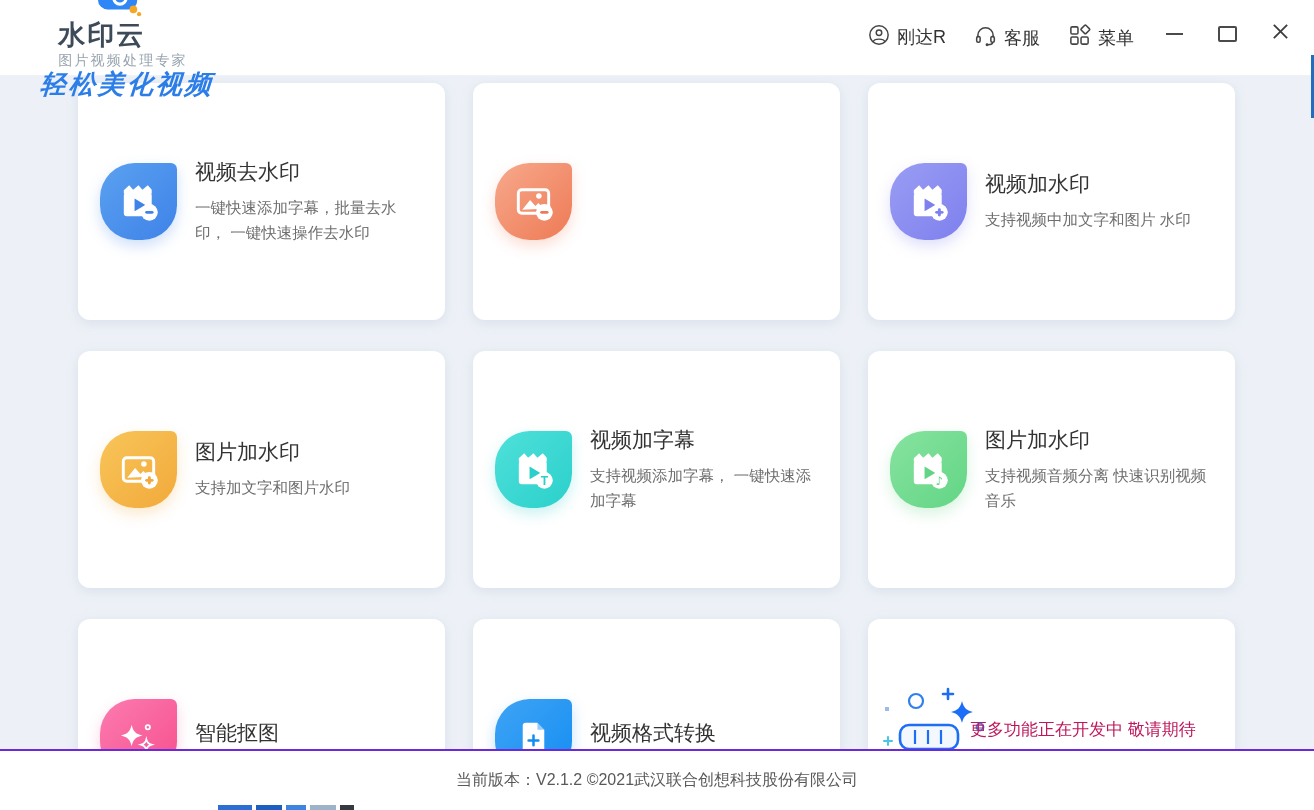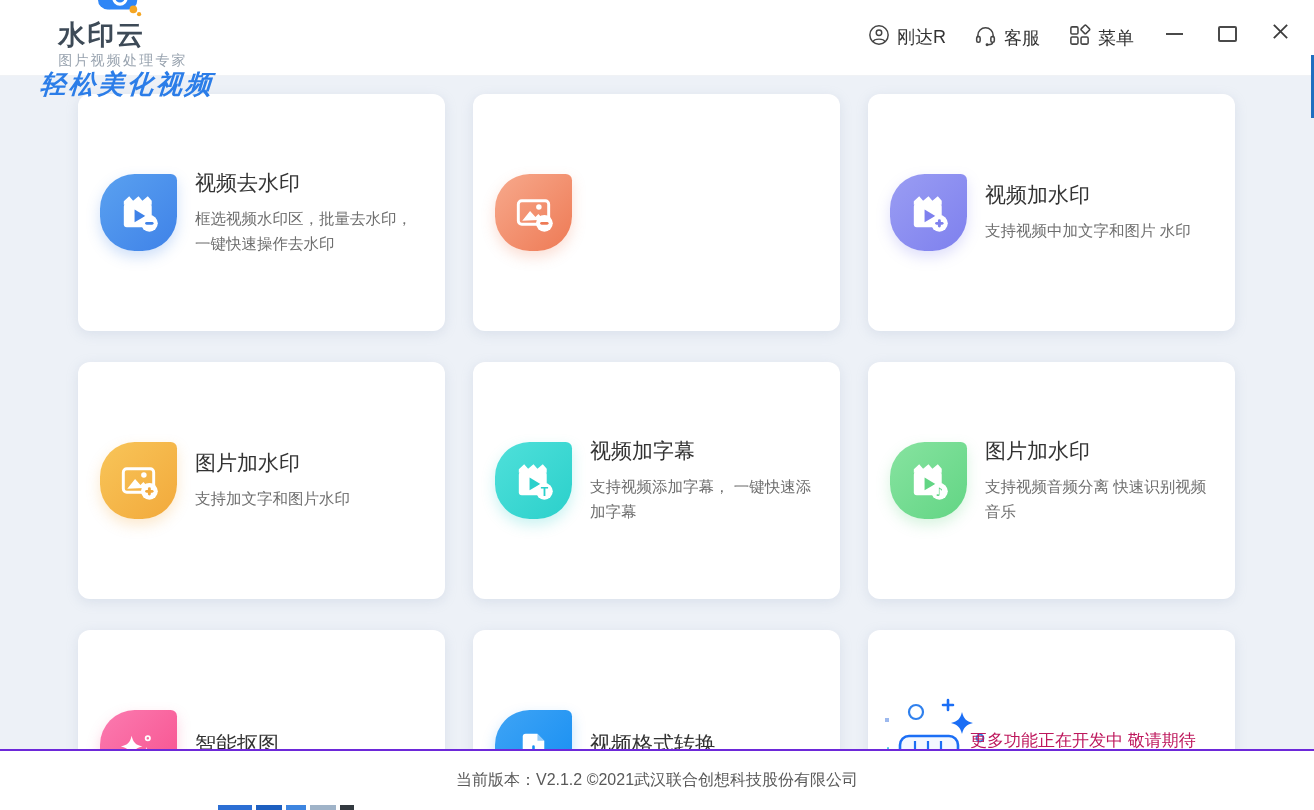--- a/index.html
+++ b/index.html
@@ -26,21 +26,21 @@
   .titlebar-right{margin-left:auto;display:flex;align-items:flex-start;}
   .tb-group{display:flex;align-items:center;gap:7px;margin-left:28px;cursor:pointer;
     font-size:18px;color:#333;}
   .winbtns{display:flex;align-items:center;margin-left:30px;gap:33px;}
   .winbtn{width:20px;height:20px;display:flex;align-items:center;justify-content:center;cursor:pointer;}
   .min-glyph{width:17px;height:0;border-bottom:2px solid #4a4a4a;}
   .max-glyph{width:15px;height:12px;border:2px solid #4a4a4a;border-radius:2px;}
   
   .main{
     position:absolute;top:76px;left:0;right:0;height:675px;overflow:hidden;
-    background:#edf1f7;padding:18px 78px 0 78px;box-sizing:border-box;
+    background:#edf1f7;padding:7px 78px 0 78px;box-sizing:border-box;
   }
   .grid{
     display:grid;grid-template-columns:repeat(3,367px);column-gap:28px;row-gap:31px;
     grid-auto-rows:237px;
   }
   .card{
     background:#ffffff;border-radius:12px;
     box-shadow:0 3px 12px rgba(160,175,200,0.25);
     display:flex;align-items:center;padding:0 20px 0 22px;box-sizing:border-box;
     cursor:pointer;
@@ -159,21 +159,21 @@
           <svg width="47" height="47" viewBox="0 0 48 48">
             <path d="M9 16 V12.5 L14.5 7.5 L18.5 12 L24 7.5 L28 12 L33.5 7.5 L37.5 12 V16 Z" fill="#ffffff"></path>
             <rect x="9" y="15" width="28.5" height="24" rx="3" fill="#ffffff"></rect>
             <path d="M20 21 L20 34 L31 27.5 Z" fill="currentColor"></path>
             <circle cx="35.1" cy="35.1" r="8.6" fill="#ffffff"></circle>
             <rect x="30.8" y="33.6" width="8.6" height="3" rx="1.5" fill="currentColor"></rect>
           </svg>
         </div>
         <div class="card-text">
           <div class="card-title">视频去水印</div>
-          <div class="card-desc">框选视频水印区，批量去水印， 一键快速操作去水印</div>
+          <div class="card-desc">一键快速添加字幕，批量去水印， 一键快速操作去水印</div>
         </div>
       </div>
       <div class="card">
         <div class="blob" style="background:linear-gradient(135deg,#f7a98c,#ee7a55);color:#ee7a55;box-shadow:0 6px 14px #ee7a5540;">
           <svg width="47" height="47" viewBox="0 0 48 48">
             <rect x="8.5" y="12" width="31" height="24" rx="3.5" fill="none" stroke="#ffffff" stroke-width="3"></rect>
             <path d="M12.5 32.5 L20.5 22.5 L26 28.5 L29 25.5 L34.5 31.5 Z" fill="#ffffff"></path>
             <circle cx="29.5" cy="18.5" r="2.8" fill="#ffffff"></circle>
             <circle cx="35.1" cy="35.1" r="8.6" fill="#ffffff"></circle>
             <rect x="30.8" y="33.6" width="8.6" height="3" rx="1.5" fill="currentColor"></rect>

